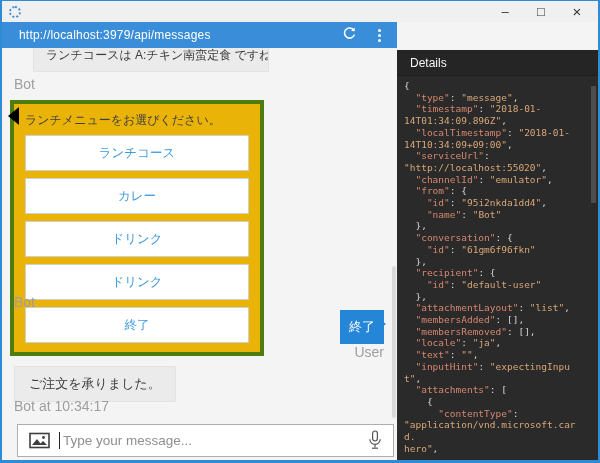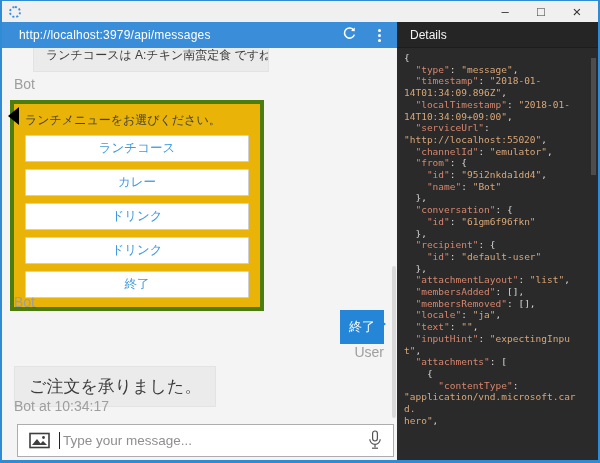--- a/index.html
+++ b/index.html
@@ -34,21 +34,21 @@
   }
   .win-btn {
     width: 22px; margin-left: 14px; text-align: center;
     font-size: 13px; color: #333; line-height: 21px; cursor: default;
   }
   .win-btn.close { font-size: 15px; }
 
   
   .main { display: flex; height: 438px; }
   .left-pane { width: 395px; display: flex; flex-direction: column; }
-  .right-pane { width: 201px; background: #2a2a2a; display: flex; flex-direction: column; }
+  .right-pane { width: 201px; background: #2a2a2a; display: flex; flex-direction: column; margin-top: 28px; }
 
   
   .addressbar {
     height: 26px; background: #3a8dd9; color: #fff;
     display: flex; align-items: center; padding: 0 10px 0 17px;
   }
   .url { flex: 1; font-size: 12px; letter-spacing: .2px; }
   .refresh-btn { width: 22px; text-align: center; margin-right: 12px; }
   .vdots { display: flex; flex-direction: column; gap: 2px; padding: 0 6px; }
   .vdots i { width: 3px; height: 3px; border-radius: 50%; background: #fff; display:block; }
@@ -70,35 +70,35 @@
   .hero-card {
     position: absolute; left: 8px; top: 52px; width: 254px;
     background: #eab308; border: 4px solid #4d7c0f; padding: 8px 11px 9px;
   }
   .hero-card::before {
     content: ""; position: absolute; left: -15px; top: 3px;
     border: 9px solid transparent; border-right: 11px solid #000;
   }
   .hero-title { font-size: 12px; color: #404040; line-height: 16px; margin-bottom: 6px; }
   .hero-btn {
-    display: block; width: 100%; height: 27px; margin-top: 7px;
+    display: block; width: 100%; height: 36px; margin-top: 7px;
     background: #fff; border: 1px solid #cfcfcf; border-radius: 1px;
     color: #3e99e0; font-size: 12.5px; font-family: "Liberation Sans", sans-serif;
     text-align: center; line-height: 21px; cursor: pointer;
   }
   .user-bubble {
     position: absolute; top: 262px; right: 13px;
     background: #2586d7; color: #fff; font-size: 13px;
     padding: 8px 9px; white-space: nowrap;
   }
   .user-bubble::after {
     content: ""; position: absolute; right: -7px; top: 9px;
     border: 5px solid transparent; border-left: 7px solid #2586d7;
   }
-  .bubble-confirm { left: 12px; top: 318px; padding: 8px 14px; font-size: 17px; }
+  .bubble-confirm { left: 12px; top: 318px; padding: 8px 14px; font-size: 13px; }
   .chat-scroll { position: absolute; right: 1px; top: 218px; width: 4px; height: 152px; background: #d9d9d9; border-radius: 2px; }
 
   
   .composer { height: 42px; background: #f4f4f4; position: relative; margin-left: 12px; }
   .composer-box {
     position: absolute; left: 3px; right: 3px; top: 6px; height: 33px;
     background: #fff; border: 1px solid #adadad;
     display: flex; align-items: center; padding: 0 11px;
   }
   .pic-btn { margin-right: 9px; display: flex; }

